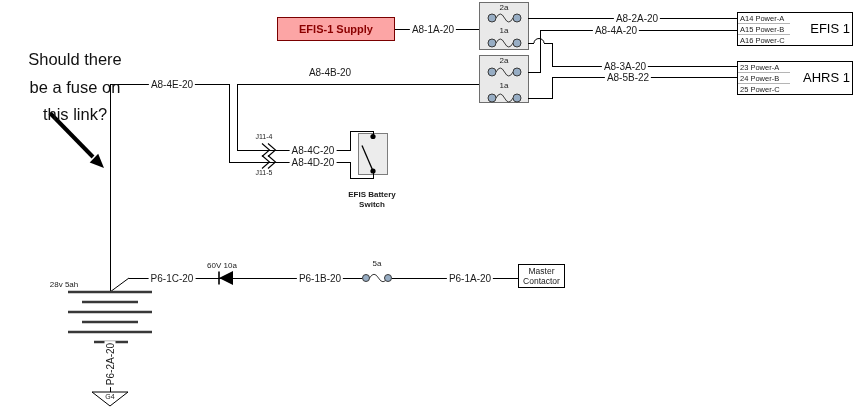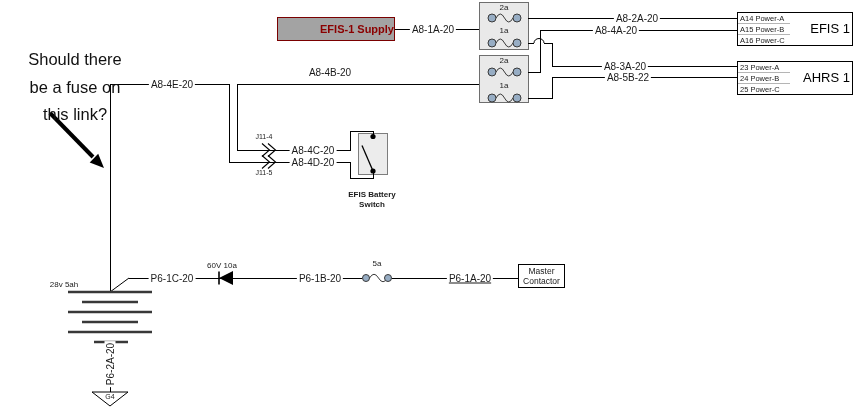--- a/index.html
+++ b/index.html
@@ -27,21 +27,21 @@
              font-size:11px;line-height:22px;font-weight:600;}
   #switchbody{position:absolute;left:358px;top:133px;width:30px;height:42px;
               background:#ececec;border:1px solid #7d7d7d;box-sizing:border-box;}
   #mcbox{padding-top:1px;font-size:8.5px;line-height:10px;}
 </style>
 </head>
 <body>
 
 <div id="stage">
 
-  <div id="supplybox" style="background:#a3a3a3;color:#8B0000;text-align:right;">
+  <div id="supplybox" style="background:#fca5a5;color:#8B0000;">
     <span>EFIS-1 Supply</span>
   </div>
 
   <div class="fuseblock" style="left:479px;top:2px;width:50px;height:48px;"></div>
   <div class="fuseamp" style="left:504px;top:3px;">2a</div>
   <div class="fuseamp" style="left:504px;top:26px;">1a</div>
 
   <div class="fuseblock" style="left:479px;top:55px;width:50px;height:48px;"></div>
   <div class="fuseamp" style="left:504px;top:56px;">2a</div>
   <div class="fuseamp" style="left:504px;top:81px;">1a</div>
@@ -159,21 +159,21 @@
   <span class="wl" style="left:637px;top:18px;">A8-2A-20</span>
   <span class="wl" style="left:616px;top:30px;">A8-4A-20</span>
   <span class="wl" style="left:625px;top:66px;">A8-3A-20</span>
   <span class="wl" style="left:628px;top:77px;">A8-5B-22</span>
   <span class="wl" style="left:172px;top:84px;">A8-4E-20</span>
   <span class="wl" style="left:330px;top:72px;">A8-4B-20</span>
   <span class="wl" style="left:313px;top:150px;">A8-4C-20</span>
   <span class="wl" style="left:313px;top:162px;">A8-4D-20</span>
   <span class="wl" style="left:172px;top:278px;">P6-1C-20</span>
   <span class="wl" style="left:320px;top:278px;">P6-1B-20</span>
-  <span class="wl" style="left:470px;top:278px;text-decoration:underline;">P6-1A-20</span>
+  <span class="wl" style="left:470px;top:278px;">P6-1A-20</span>
   <span class="wl rot" style="left:110px;top:364px;">P6-2A-20</span>
 
   <span class="sl tiny" style="left:264px;top:136px;transform:translate(-50%,-50%);position:absolute;">J11-4</span>
   <span class="sl tiny" style="left:264px;top:171.5px;transform:translate(-50%,-50%);position:absolute;">J11-5</span>
 
   <span class="sl" style="left:222px;top:265px;">60V 10a</span>
   <span class="sl" style="left:377px;top:263px;">5a</span>
   <span class="sl" style="left:64px;top:284px;">28v 5ah</span>
   <span class="sl tiny" style="left:110px;top:396px;">G4</span>
 

